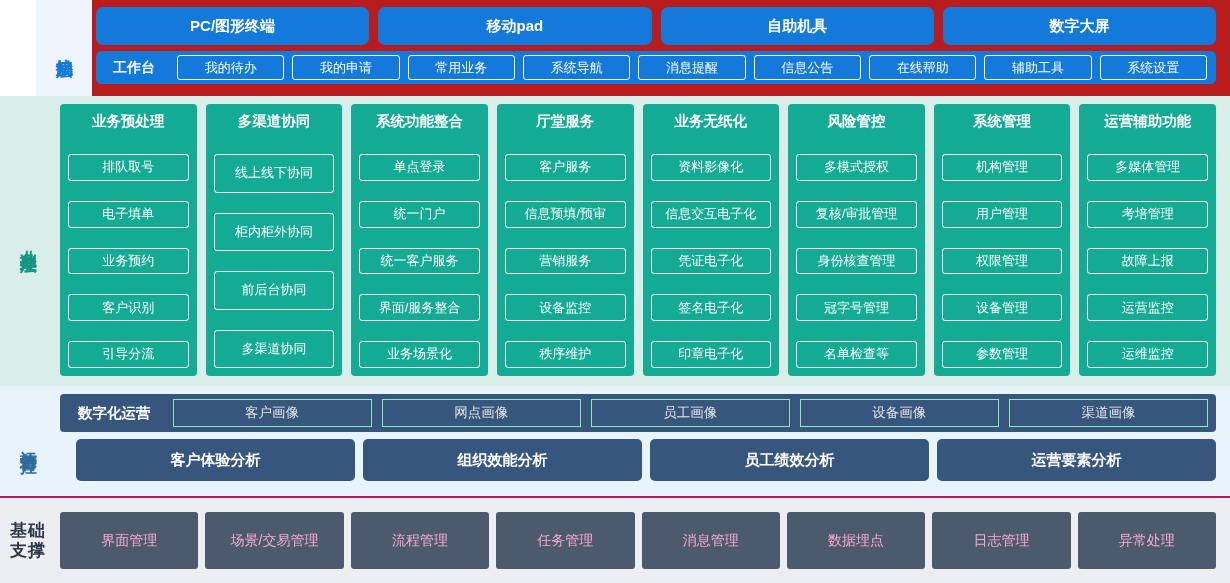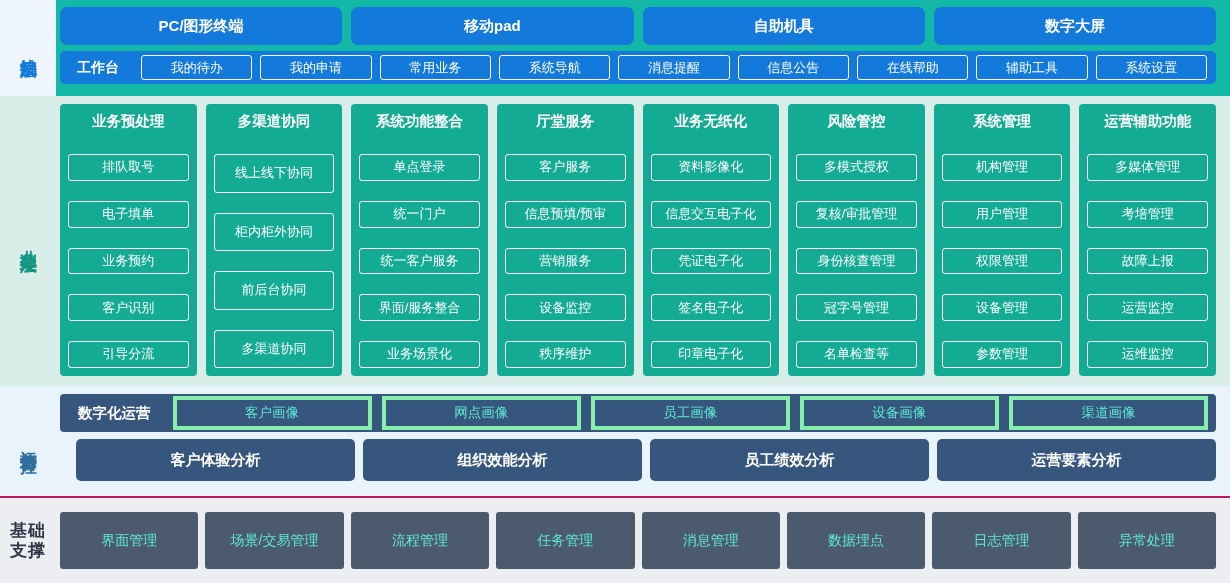--- a/index.html
+++ b/index.html
@@ -53,23 +53,24 @@
   }
   .band-body {
     flex: 1;
     box-sizing: border-box;
     display: flex;
     flex-direction: column;
   }
 
   
   .band-contact {
-    background: #14b8a6;
+    background: #b91c1c;
     height: 96px;
     padding: 0;
+    margin-left: 36px;
   }
   .band-contact .band-label { color: #1379db; background: #eef5fc; }
   .band-contact .band-body {
     padding: 7px 14px 8px 4px;
     gap: 6px;
   }
   .terminal-row {
     display: flex;
     gap: 9px;
     height: 38px;
@@ -180,22 +181,22 @@
   .portrait-title {
     color: #ffffff;
     font-size: 14.5px;
     font-weight: bold;
     padding: 0 12px 0 10px;
     white-space: nowrap;
   }
   .portrait-chip {
     flex: 1;
     height: 26px;
-    border: 4px solid #86efac;
-    color: #5eead4;
+    border: 1px solid #86efac;
+    color: #e5e5e5;
     font-size: 13.5px;
     display: flex;
     align-items: center;
     justify-content: center;
     white-space: nowrap;
   }
   .analysis-row {
     height: 42px;
     display: flex;
     gap: 8px;
@@ -222,21 +223,21 @@
   .band-base .band-label { color: #2c3646; background: #eceef2; }
   .band-base .band-body {
     flex-direction: row;
     padding: 14px 14px 14px 4px;
     gap: 7px;
   }
   .base-box {
     flex: 1;
     background: #4c5a6e;
     border-radius: 3px;
-    color: #5eead4;
+    color: #f9a8d4;
     font-size: 14px;
     display: flex;
     align-items: center;
     justify-content: center;
     white-space: nowrap;
   }
 </style>
 </head>
 <body>
 

